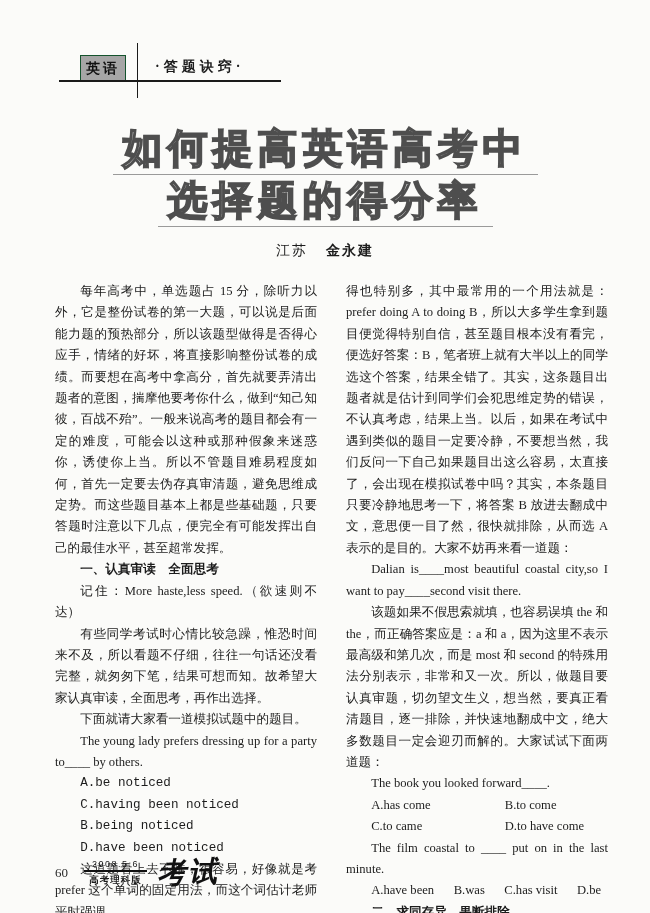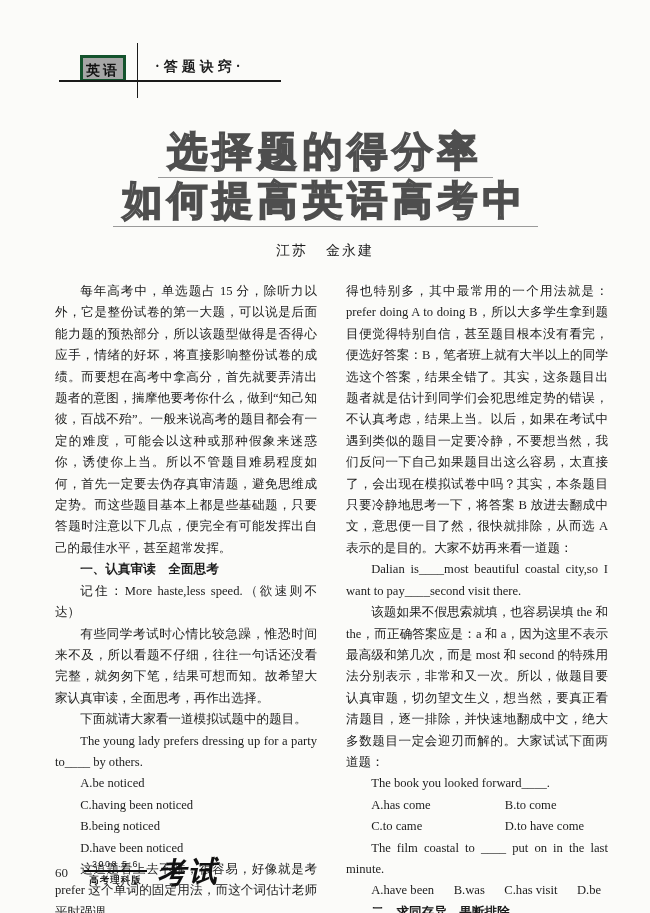--- a/index.html
+++ b/index.html
@@ -10,21 +10,21 @@
   }
   .page {
     position:relative; width:650px; height:913px;
     background:#fbfbf9; color:#1c1c1c; overflow:hidden;
   }
 
   
   .subject-tag {
     position:absolute; left:80px; top:55px;
     width:46px; height:27px;
-    background:#a6a6a6; border:3px solid #14532d;
+    background:#a6a6a6; border:1px solid #14532d;
     color:#111; font-weight:bold; font-size:14px;
     text-align:center; line-height:26px; letter-spacing:3px;
     box-sizing:border-box;
   }
   .header-vline {
     position:absolute; left:137px; top:43px;
     width:1px; height:55px; background:#1a1a1a;
   }
   .column-title {
     position:absolute; left:155px; top:58px;
@@ -49,35 +49,35 @@
   .title-line > span {
     display:inline-block;
     border-bottom:1px solid #9a9a9a;
     padding:0 10px 2px 10px;
   }
   .title-line.second { margin-top:3px; }
   .author-line {
     margin-top:15px; font-size:14px; letter-spacing:2px; color:#1c1c1c;
   }
   .author-line .region { font-weight:normal; }
-  .author-line .name { font-weight:normal; margin-left:18px; }
+  .author-line .name { font-weight:bold; margin-left:18px; }
 
   
   .columns {
     position:absolute; top:281px; left:55px; width:553px;
     display:flex; gap:29px;justify-content:center;
   }
   .col {
     width:270px; font-size:12.6px; line-height:21.4px;
     text-align:justify;
   }
   .col p { margin:0; }
   .indent { text-indent:2em; }
   .heading { font-weight:bold; text-indent:2em; text-align:left; }
-  .opt { padding-left:2em; text-align:left; }
+  .opt { padding-left:2em; text-align:left;font-family:Liberation Mono, monospace; }
   .opt-row2 { padding-left:2em; display:flex; text-align:left; }
   .opt-row2 span:first-child { display:inline-block; width:10.6em; }
   .opt-row4 { padding-left:2em; display:flex; text-align:left; white-space:nowrap; }
   .opt-row4 span { margin-right:1.55em; }
   .opt-row4 span:last-child { margin-right:0; }
 
   
   .footer {
     position:absolute; left:55px; top:855px;
     display:flex; align-items:center; height:36px;
@@ -105,22 +105,22 @@
 <body>
 
 <div class="page">
 
   <div class="subject-tag">英语</div>
   <div class="header-vline"></div>
   <div class="column-title">·答题诀窍·</div>
   <div class="header-hline"></div>
 
   <div class="title-block">
+    <div class="title-line"><span>如何提高英语高考中</span></div>
     <div class="title-line second"><span>选择题的得分率</span></div>
-    <div class="title-line"><span>如何提高英语高考中</span></div>
     <div class="author-line">
       <span class="region">江苏</span><span class="name">金永建</span>
     </div>
   </div>
 
   <div class="columns">
 
     <div class="col">
       <p class="indent">每年高考中，单选题占 15 分，除听力以外，它是整份试卷的第一大题，可以说是后面能力题的预热部分，所以该题型做得是否得心应手，情绪的好坏，将直接影响整份试卷的成绩。而要想在高考中拿高分，首先就要弄清出题者的意图，揣摩他要考你什么，做到“知己知彼，百战不殆”。一般来说高考的题目都会有一定的难度，可能会以这种或那种假象来迷惑你，诱使你上当。所以不管题目难易程度如何，首先一定要去伪存真审清题，避免思维成定势。而这些题目基本上都是些基础题，只要答题时注意以下几点，便完全有可能发挥出自己的最佳水平，甚至超常发挥。</p>
       <p class="heading">一、认真审读　全面思考</p>

